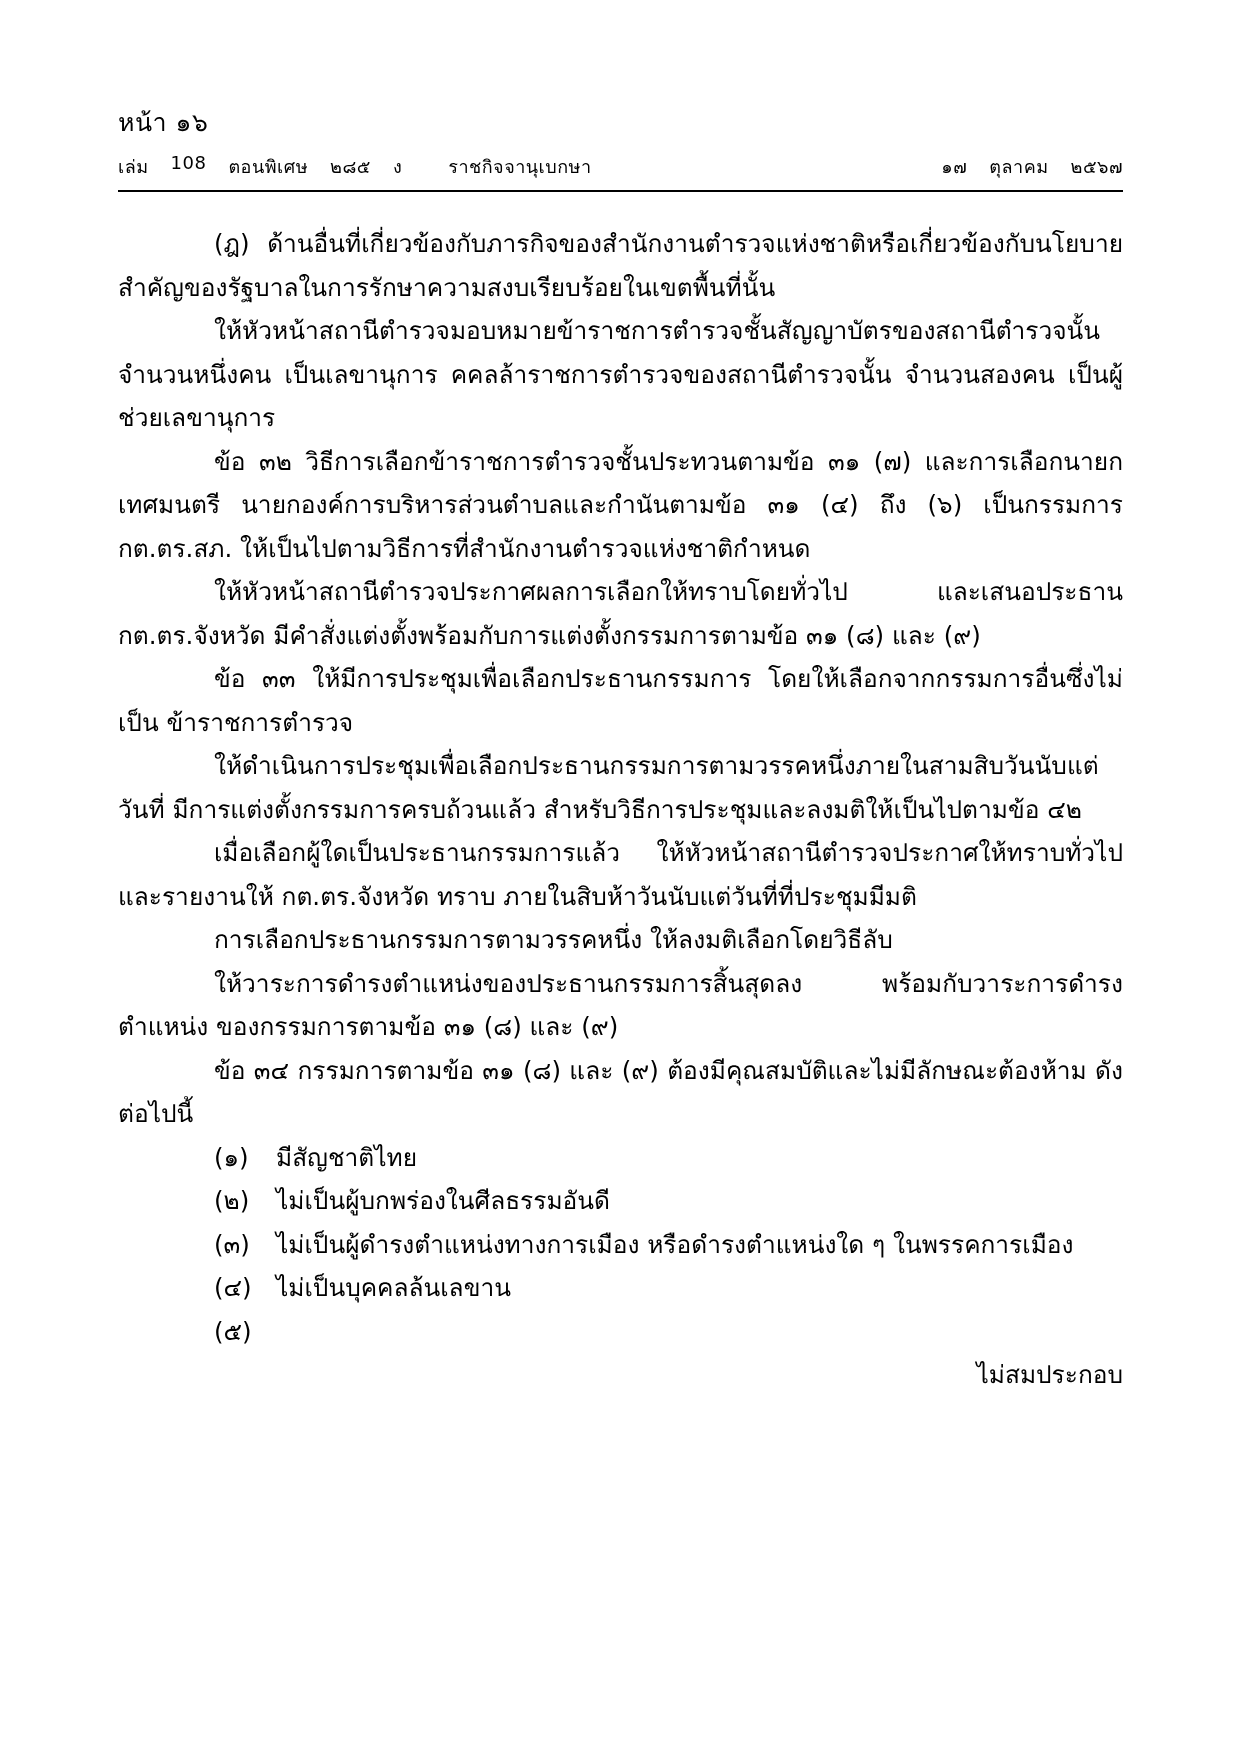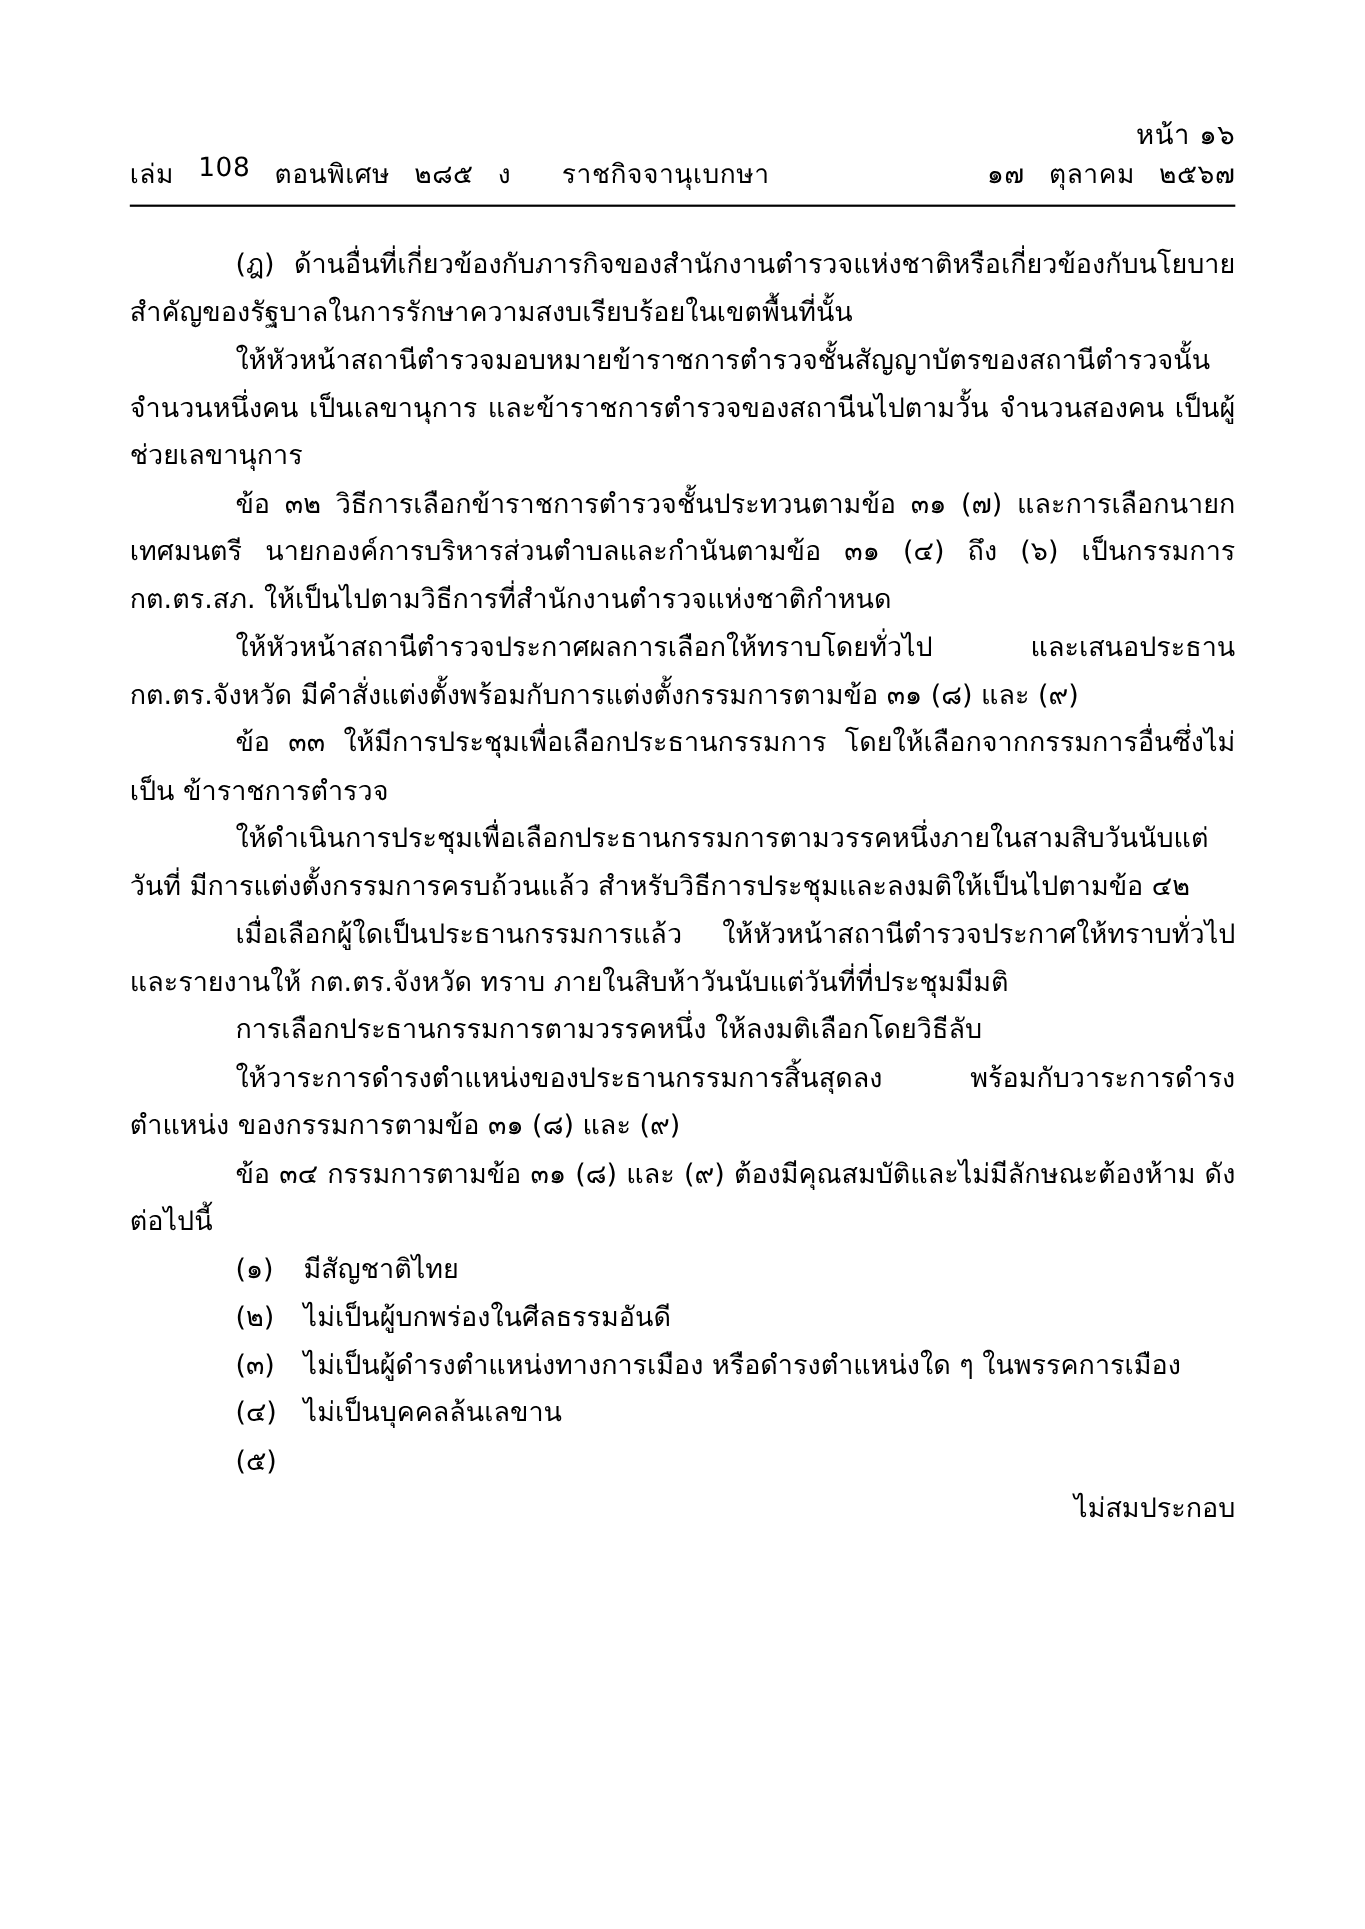--- a/index.html
+++ b/index.html
@@ -25,30 +25,31 @@
     left: 118px;
     top: 0;
     width: 1005px;
   }
 
   
   .gazette-header {
     margin-top: 108px;
   }
   .page-number-line {
-    text-align: right;
+    text-align: left;
     font-size: 25px;
     line-height: 1.2;
     letter-spacing: 0.5px;
   }
   .header-row {
     display: flex;
     align-items: baseline;
     justify-content: space-between;
-    font-size: 24px;
+    margin-top: 14px;
+    font-size: 18px;
     letter-spacing: 0.5px;
     white-space: nowrap;
   }
   .header-left {
     display: flex;
     gap: 22px;
   }
   .header-center {
     margin-left: 46px;
     margin-right: auto;
@@ -131,21 +132,21 @@
           <span>๑๗</span>
           <span>ตุลาคม</span>
           <span>๒๕๖๗</span>
         </div>
       </div>
       <hr class="header-rule">
     </div>
 
     <div class="body-text">
       <p class="para">(ฎ) ด้านอื่นที่เกี่ยวข้องกับภารกิจของสำนักงานตำรวจแห่งชาติหรือเกี่ยวข้องกับนโยบายสำคัญของรัฐบาลในการรักษาความสงบเรียบร้อยในเขตพื้นที่นั้น</p>
-      <p class="para">ให้หัวหน้าสถานีตำรวจมอบหมายข้าราชการตำรวจชั้นสัญญาบัตรของสถานีตำรวจนั้น จำนวนหนึ่งคน  เป็นเลขานุการ  และข้าราชการตำรวจของสถานีนไปตามวั้น  จำนวนสองคน เป็นผู้ช่วยเลขานุการ</p>
+      <p class="para">ให้หัวหน้าสถานีตำรวจมอบหมายข้าราชการตำรวจชั้นสัญญาบัตรของสถานีตำรวจนั้น จำนวนหนึ่งคน  เป็นเลขานุการ  คคลล้าราชการตำรวจของสถานีตำรวจนั้น  จำนวนสองคน เป็นผู้ช่วยเลขานุการ</p>
       <p class="para">ข้อ ๓๒ วิธีการเลือกข้าราชการตำรวจชั้นประทวนตามข้อ  ๓๑  (๗)  และการเลือกนายกเทศมนตรี  นายกองค์การบริหารส่วนตำบลและกำนันตามข้อ  ๓๑  (๔)  ถึง  (๖)  เป็นกรรมการ กต.ตร.สภ.  ให้เป็นไปตามวิธีการที่สำนักงานตำรวจแห่งชาติกำหนด</p>
       <p class="para">ให้หัวหน้าสถานีตำรวจประกาศผลการเลือกให้ทราบโดยทั่วไป  และเสนอประธาน กต.ตร.จังหวัด มีคำสั่งแต่งตั้งพร้อมกับการแต่งตั้งกรรมการตามข้อ  ๓๑  (๘)  และ  (๙)</p>
       <p class="para">ข้อ ๓๓ ให้มีการประชุมเพื่อเลือกประธานกรรมการ  โดยให้เลือกจากกรรมการอื่นซึ่งไม่เป็น ข้าราชการตำรวจ</p>
       <p class="para">ให้ดำเนินการประชุมเพื่อเลือกประธานกรรมการตามวรรคหนึ่งภายในสามสิบวันนับแต่วันที่ มีการแต่งตั้งกรรมการครบถ้วนแล้ว  สำหรับวิธีการประชุมและลงมติให้เป็นไปตามข้อ  ๔๒</p>
       <p class="para">เมื่อเลือกผู้ใดเป็นประธานกรรมการแล้ว  ให้หัวหน้าสถานีตำรวจประกาศให้ทราบทั่วไป และรายงานให้  กต.ตร.จังหวัด  ทราบ  ภายในสิบห้าวันนับแต่วันที่ที่ประชุมมีมติ</p>
       <p class="para">การเลือกประธานกรรมการตามวรรคหนึ่ง  ให้ลงมติเลือกโดยวิธีลับ</p>
       <p class="para">ให้วาระการดำรงตำแหน่งของประธานกรรมการสิ้นสุดลง  พร้อมกับวาระการดำรงตำแหน่ง ของกรรมการตามข้อ  ๓๑  (๘)  และ  (๙)</p>
       <p class="para">ข้อ ๓๔ กรรมการตามข้อ  ๓๑  (๘)  และ  (๙)  ต้องมีคุณสมบัติและไม่มีลักษณะต้องห้าม ดังต่อไปนี้</p>
 
       <ol class="conditions">

